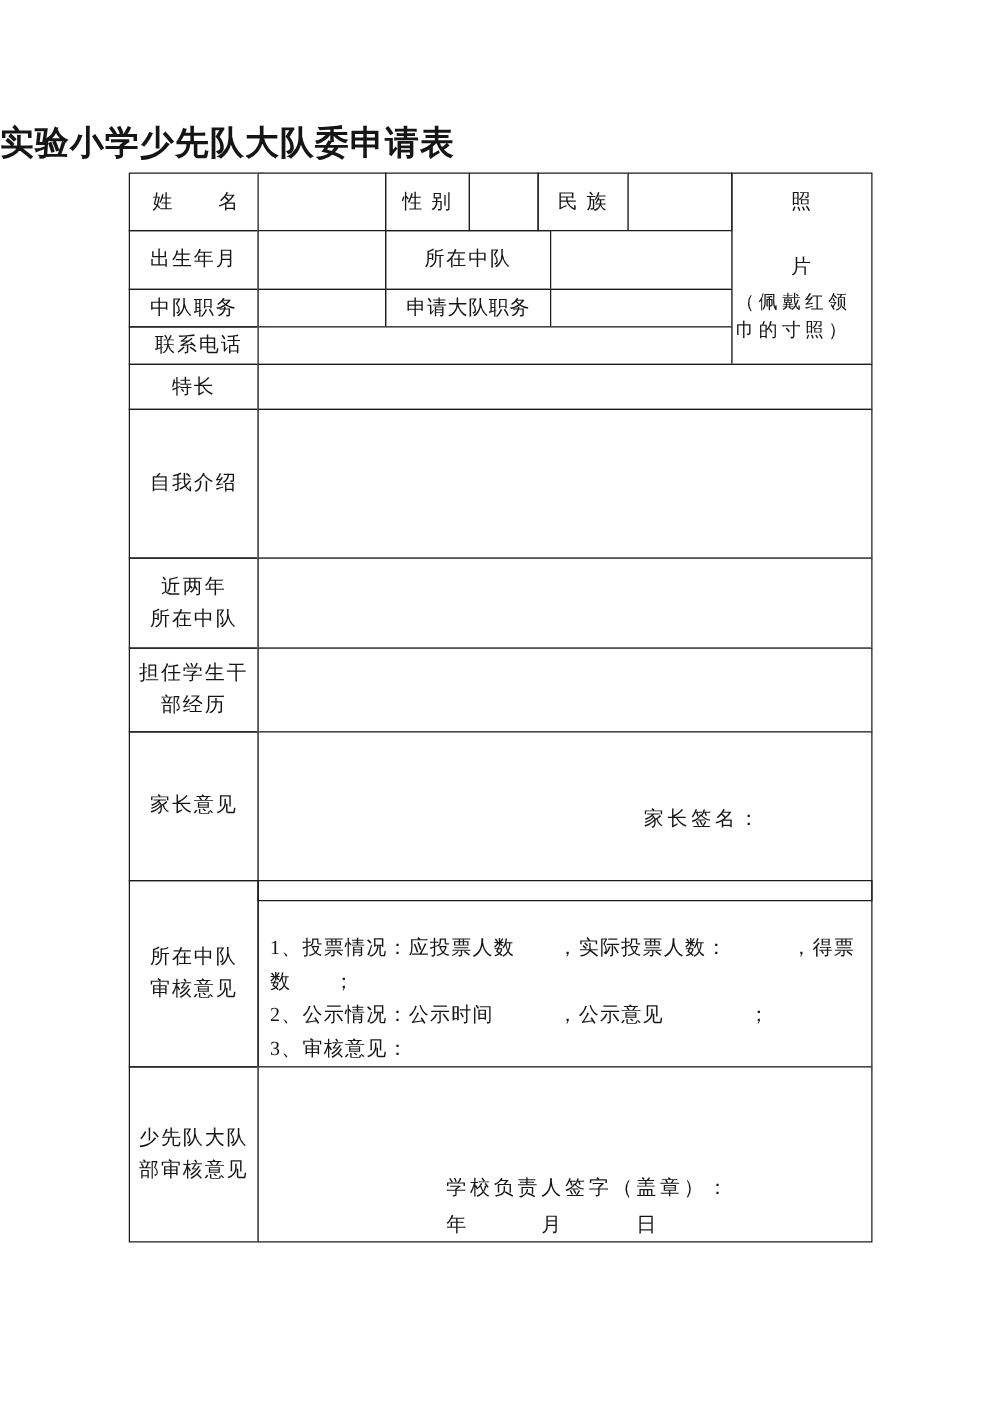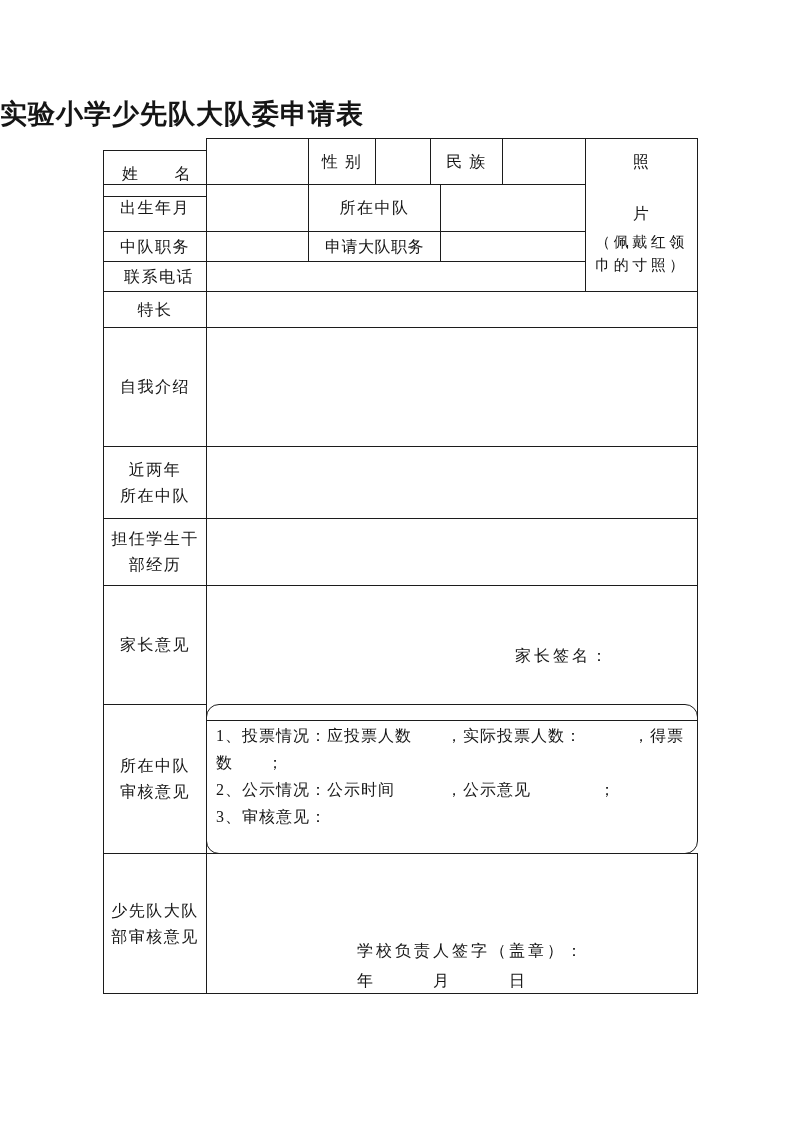--- a/index.html
+++ b/index.html
@@ -20,46 +20,46 @@
   }
   .cell{
     position:absolute;box-sizing:border-box;
     border:1px solid #1c1c1c;
     display:flex;align-items:center;justify-content:center;
     font-size:16px;letter-spacing:1.5px;line-height:26px;
     text-align:center;
   }
   .cell.stack{flex-direction:column;}
   .cell.blank{background:#fff;}
-  .content{justify-content:flex-start;align-items:flex-start;text-align:left;border-radius:13px;}
+  .content{justify-content:flex-start;align-items:flex-end;text-align:left;}
   .photo-cell{flex-direction:column;justify-content:flex-start;padding-top:10px;}
   .photo-cell .p2{margin-top:26px;}
   .photo-cell .pnote{
     margin-top:4px;width:106px;font-size:15px;letter-spacing:3.5px;line-height:23px;
-    word-break:break-all;text-align:center;
+    word-break:break-all;text-align:left;
   }
   .review-lines{padding:17px 6px 0 9px;line-height:27px;font-size:16px;letter-spacing:1px;width:100%;box-sizing:border-box;}
   .review-lines .ln{white-space:pre-wrap;}
   .review-lines .sig{margin-left:264px;letter-spacing:4px;}
   .parent-sig{position:absolute;left:308px;top:57px;letter-spacing:3px;font-size:16px;}
   .brigade-block{
     position:absolute;left:150px;top:82px;width:330px;
     text-align:left;line-height:30px;letter-spacing:3px;font-size:16px;
   }
 </style>
 </head>
 <body>
 
 <div class="page">
 
   <div class="title">实验小学少先队大队委申请表</div>
 
   <div class="tbl">
 
-    <div class="cell" style="left:0px;top:12px;width:108px;height:47px">
+    <div class="cell" style="left:0px;top:0px;width:108px;height:47px">
       <span>姓　　名</span>
     </div>
     <div class="cell blank" style="left:103px;top:0px;width:103px;height:47px"></div>
     <div class="cell" style="left:205px;top:0px;width:68px;height:47px">
       <span>性 别</span>
     </div>
     <div class="cell blank" style="left:272px;top:0px;width:56px;height:47px"></div>
     <div class="cell" style="left:327px;top:0px;width:73px;height:47px">
       <span>民 族</span>
     </div>

